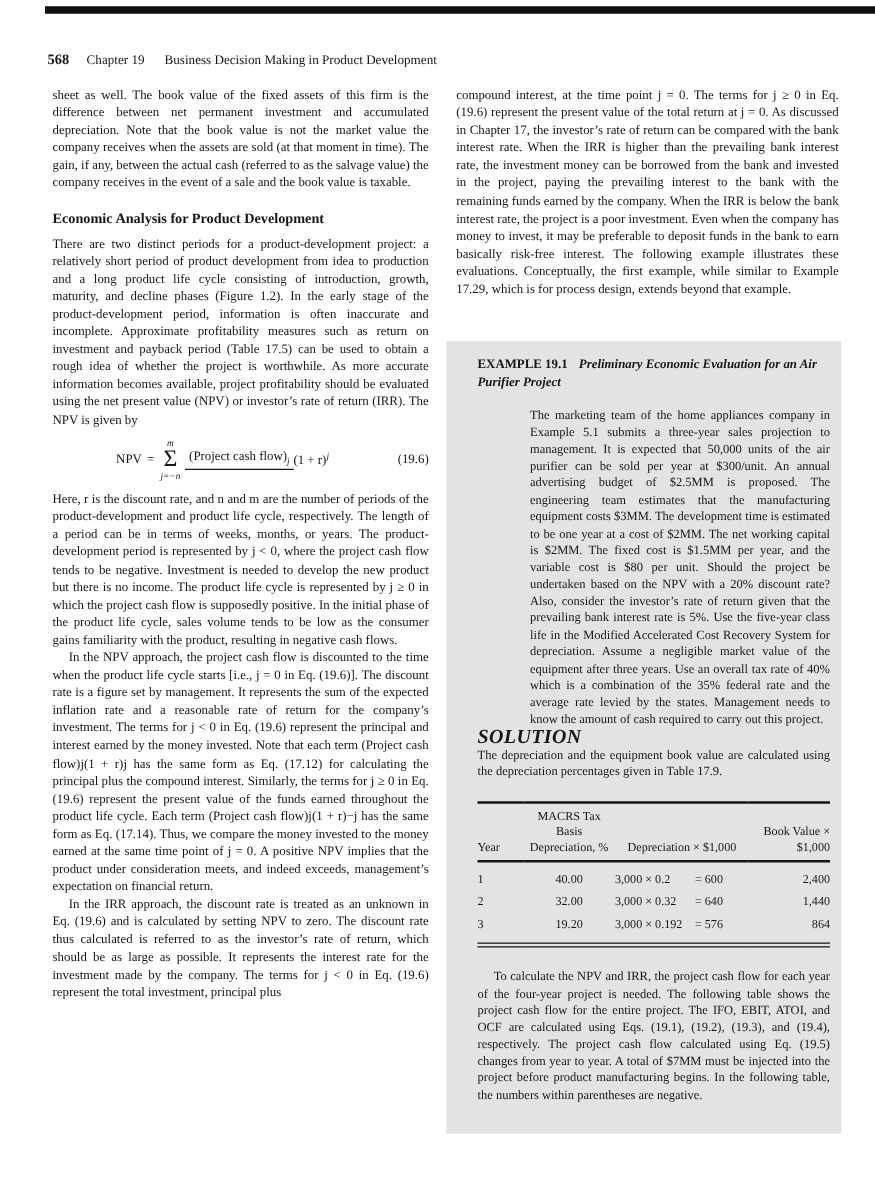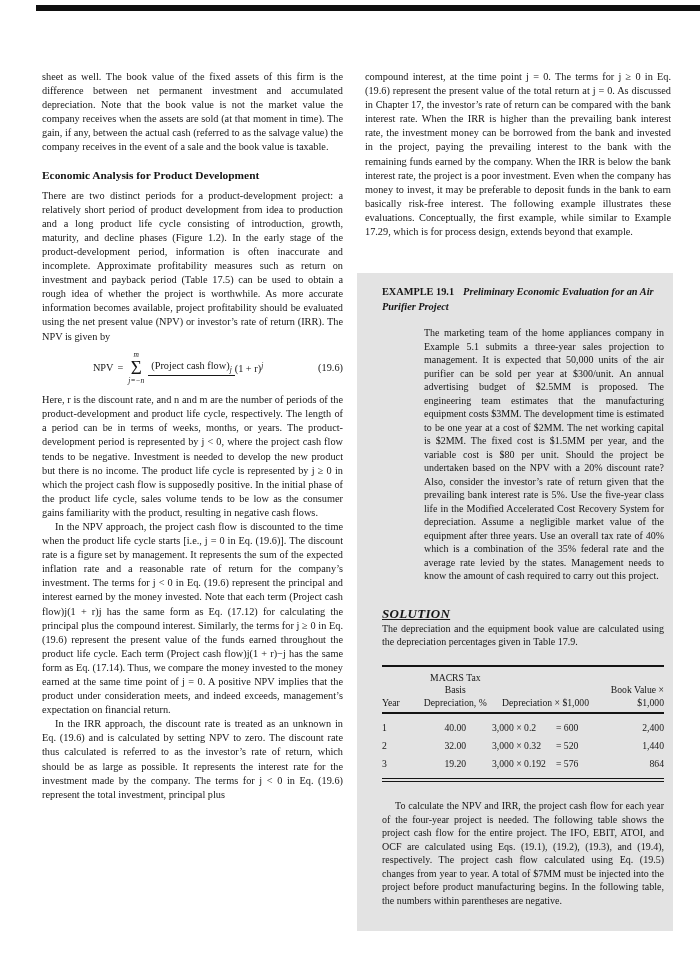--- a/index.html
+++ b/index.html
@@ -41,21 +41,21 @@
 
   
   .example-box {
     margin-top:34px; margin-left:-8px; margin-right:-2px;
     padding:12px 9px 24px 25px;
   }
   .ex-title-block { font-weight:bold; font-size:10.3px; line-height:14.5px; text-align:left; }
   .ex-label { font-style:normal; margin-right:9px; }
   .ex-title { font-style:italic; }
   .ex-body { margin-top:12px; font-size:10px; line-height:13.5px;margin-left:42px; }
-  .solution-heading { font-weight:bold; font-style:italic; font-size:13px; margin-top:24px; text-align:left; letter-spacing:0.3px;text-decoration:underline; }
+  .solution-heading { font-weight:bold; font-style:italic; font-size:16px; text-align:left; letter-spacing:0.3px; }
   .solution-intro { margin-top:1px; font-size:10px; line-height:13.5px; }
 
   
   .macrs-table { width:100%; border-collapse:collapse; margin-top:16px; font-size:9.7px; }
   .macrs-table thead th { font-weight:normal; vertical-align:bottom; padding:5px 0 3px 0; }
   .macrs-table thead { border-top:2px solid #141414; border-bottom:2px solid #141414; }
   .macrs-table tbody { border-bottom:4px double #141414; }
   .macrs-table .h-line { display:block; line-height:12.5px; }
   .th-year { text-align:left; width:13%; padding-left:2px; }
   .th-pct { text-align:center; width:26%; }
@@ -72,20 +72,25 @@
 
   .closing-para { margin-top:17px; font-size:10px; line-height:13.5px; text-indent:13px; }
 </style>
 </head>
 <body>
 
 <div class="page">
 
   <div class="top-rule" style="background: rgb(15, 15, 15);"></div>
 
+  <div class="running-head">
+    <span class="pg-num">568</span>
+    <span class="chapter">Chapter 19</span>
+    <span class="head-title">Business Decision Making in Product Development</span>
+  </div>
 
   <div class="columns">
 
     <div class="col col-left">
       <p>sheet as well. The book value of the fixed assets of this firm is the difference between net permanent investment and accumulated depreciation. Note that the book value is not the market value the company receives when the assets are sold (at that moment in time). The gain, if any, between the actual cash (referred to as the salvage value) the company receives in the event of a sale and the book value is taxable.</p>
 
       <h2 class="section-heading">Economic Analysis for Product Development</h2>
 
       <p>There are two distinct periods for a product-development project: a relatively short period of product development from idea to production and a long product life cycle consisting of introduction, growth, maturity, and decline phases (Figure 1.2). In the early stage of the product-development period, information is often inaccurate and incomplete. Approximate profitability measures such as return on investment and payback period (Table 17.5) can be used to obtain a rough idea of whether the project is worthwhile. As more accurate information becomes available, project profitability should be evaluated using the net present value (NPV) or investor’s rate of return (IRR). The NPV is given by</p>
 
@@ -147,21 +152,21 @@
           <tbody>
             <tr>
               <td class="td-year">1</td>
               <td class="td-pct">40.00</td>
               <td class="td-calc"><span class="mult">3,000 × 0.2</span><span>= 600</span></td>
               <td class="td-book">2,400</td>
             </tr>
             <tr>
               <td class="td-year">2</td>
               <td class="td-pct">32.00</td>
-              <td class="td-calc"><span class="mult">3,000 × 0.32</span><span>= 520</span></td>
+              <td class="td-calc"><span class="mult">3,000 × 0.32</span><span>= 640</span></td>
               <td class="td-book">1,440</td>
             </tr>
             <tr>
               <td class="td-year">3</td>
               <td class="td-pct">19.20</td>
               <td class="td-calc"><span class="mult">3,000 × 0.192</span><span>= 576</span></td>
               <td class="td-book">864</td>
             </tr>
           </tbody>
         </table>

